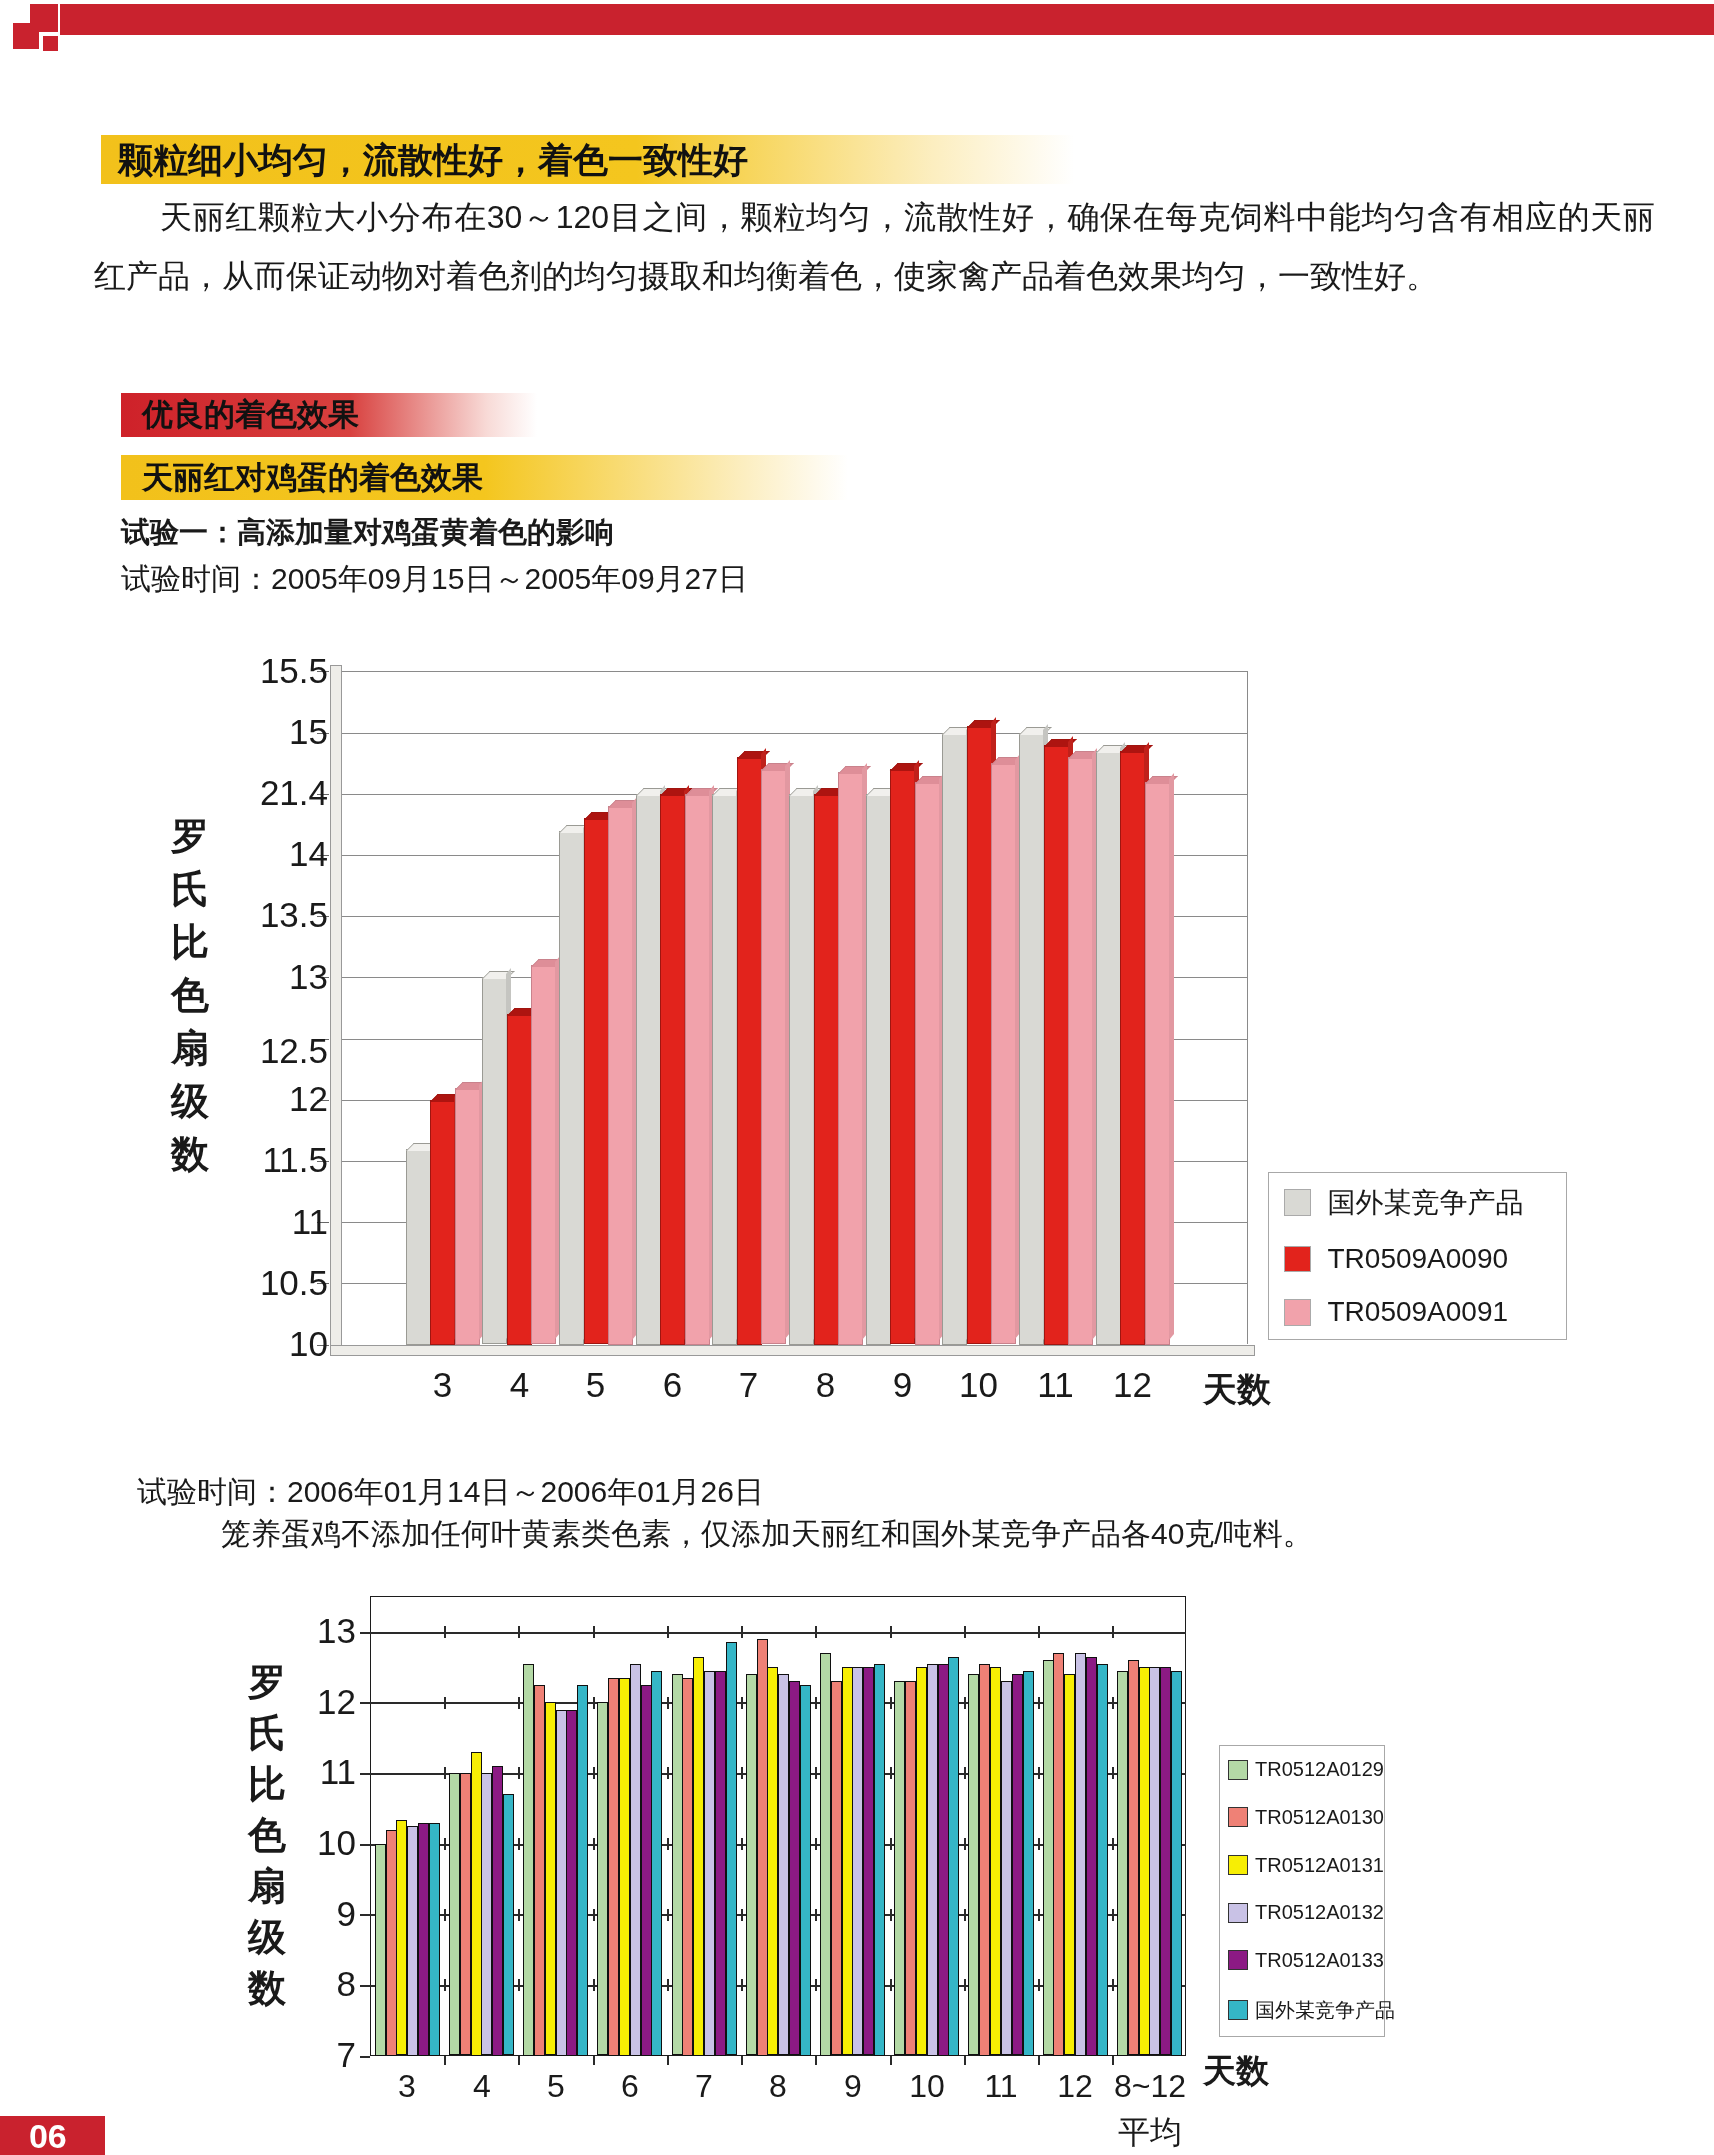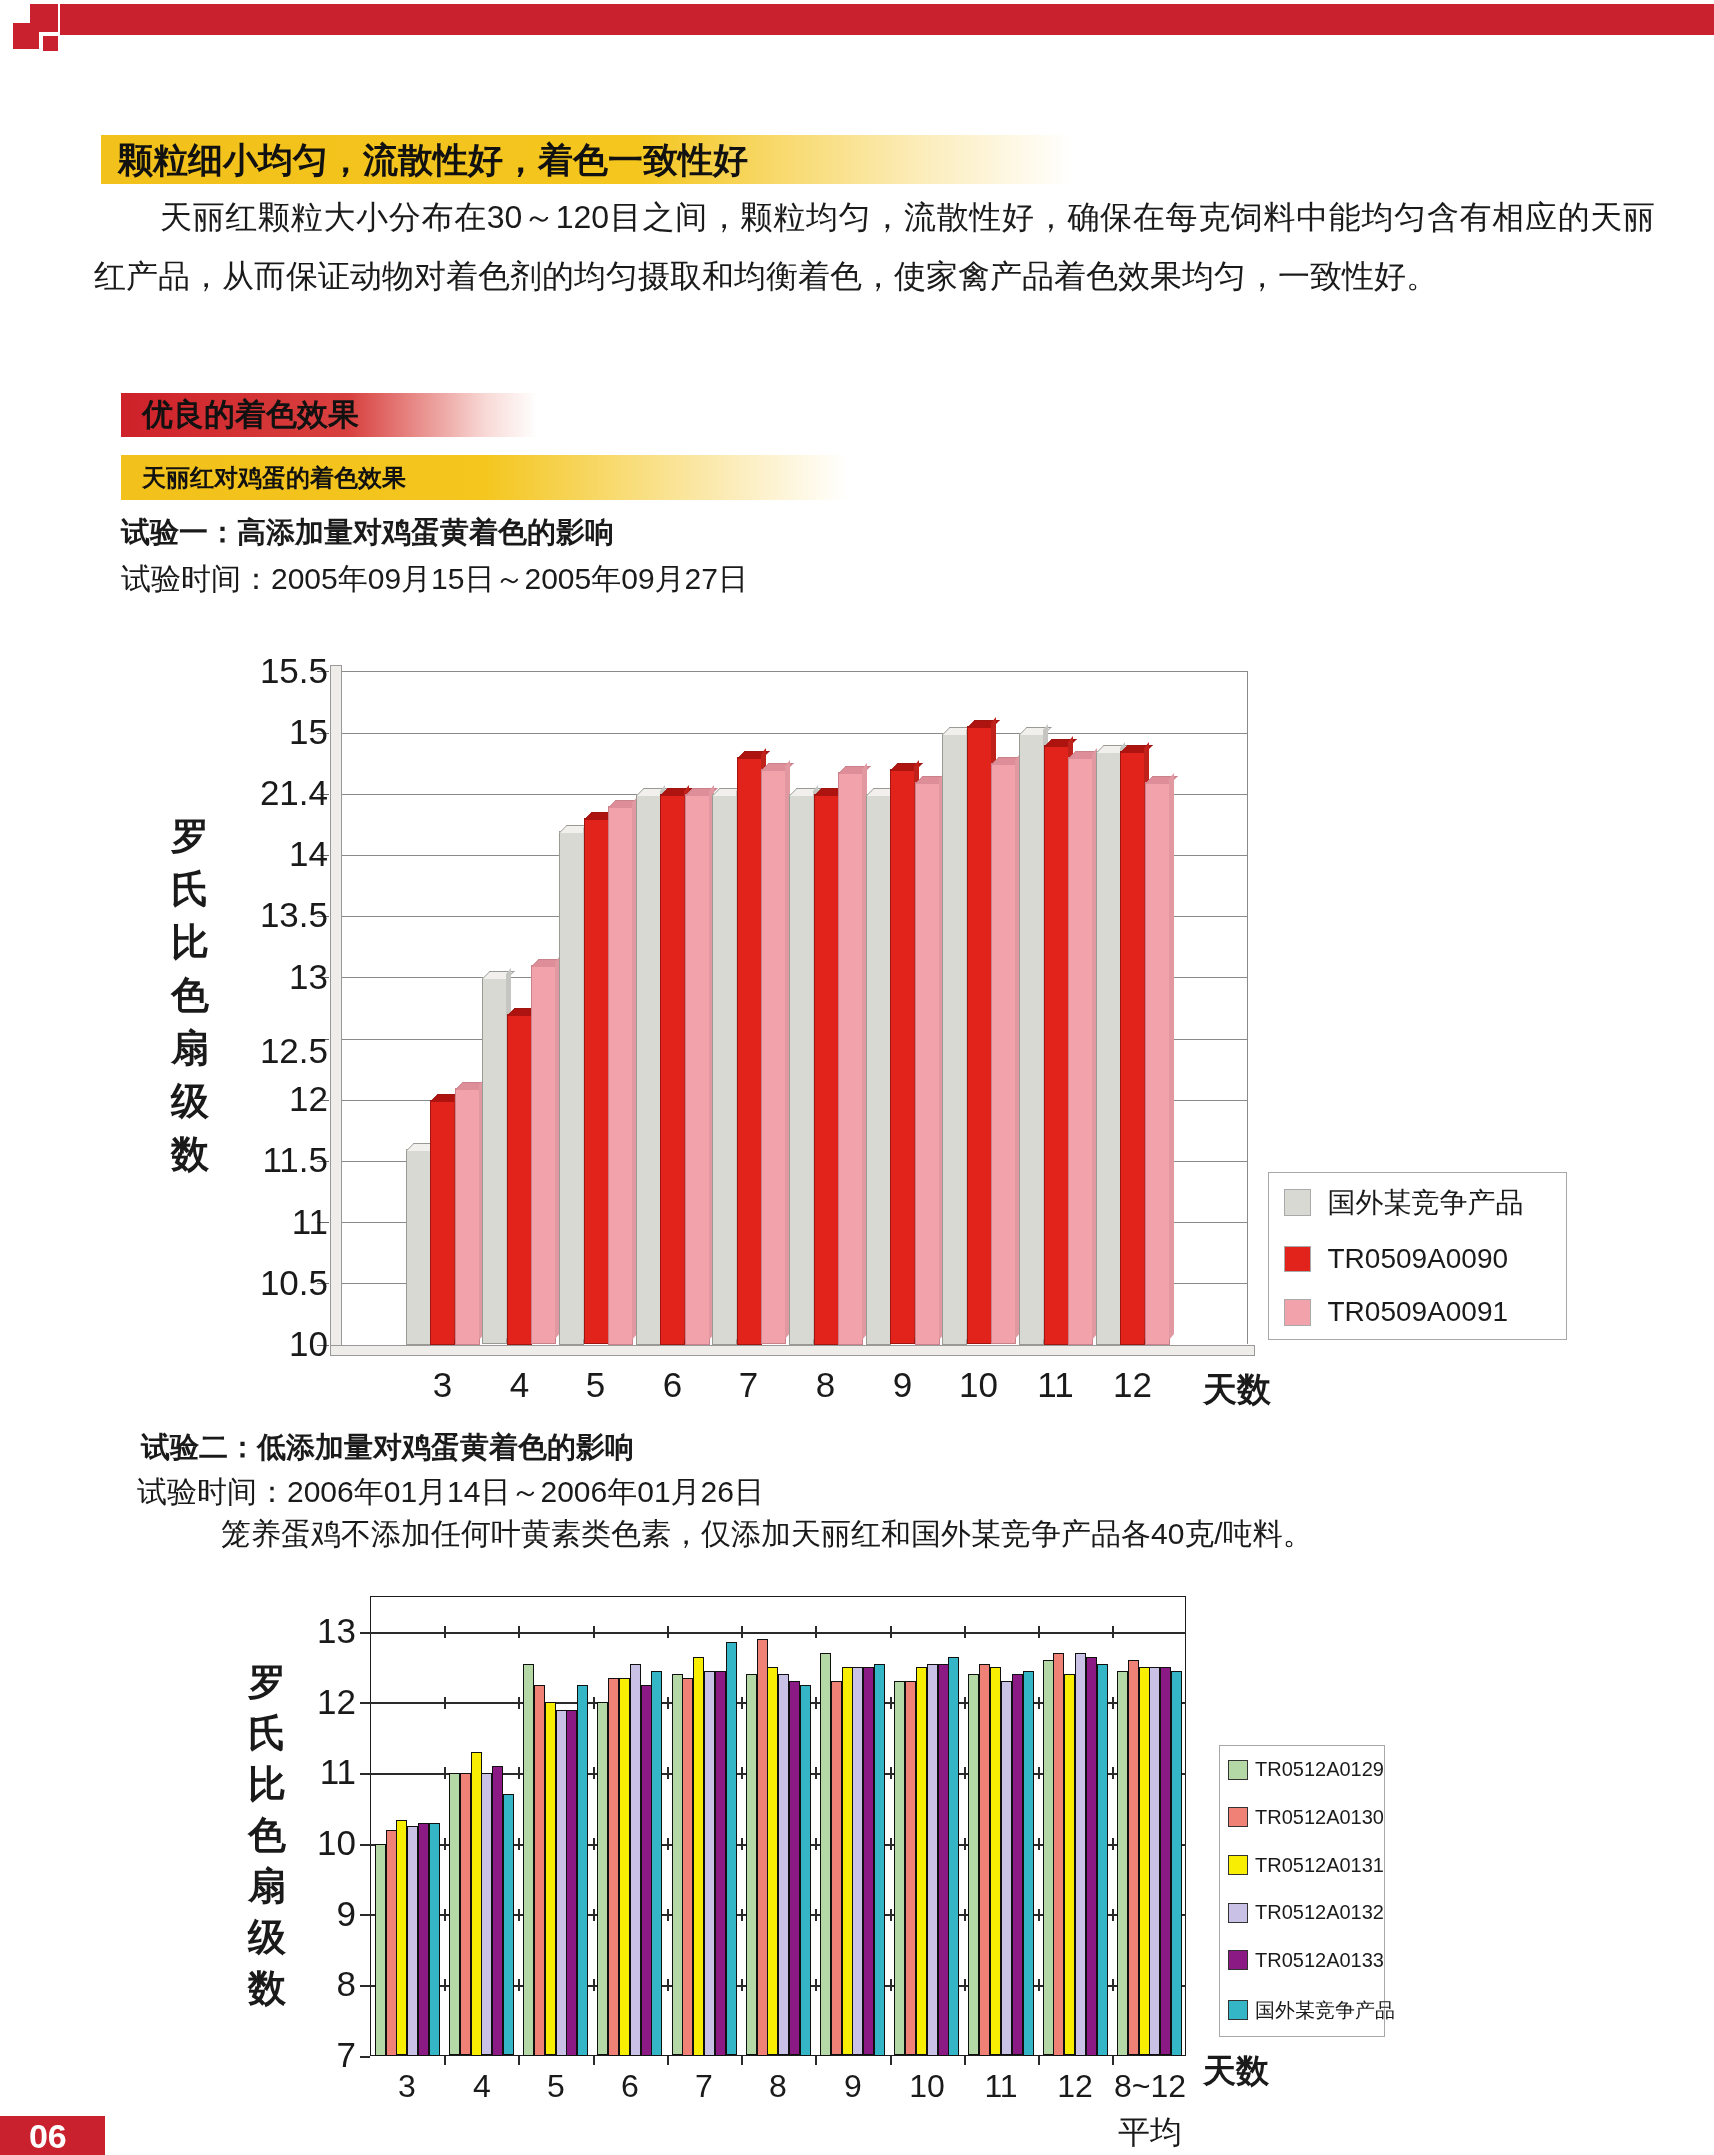--- a/index.html
+++ b/index.html
@@ -6,21 +6,21 @@
   .page{position:relative;width:1715px;height:2155px;background:#ffffff;overflow:hidden;
         font-family:"Liberation Sans","DejaVu Sans",sans-serif;color:#1a1a1a;}
   .abs{position:absolute;}
   .banner-bar{left:60px;top:3.8px;right:0;height:31px;background:#c9222e;}
   .sq{background:#c9222e;}
   .band{font-weight:bold;color:#111;white-space:nowrap;}
   .band-h1{left:101px;top:135px;width:956px;height:49px;line-height:49px;font-size:35px;padding-left:17px;
     background:linear-gradient(90deg,#f2c11b 0%,#f4c61e 55%,rgba(248,216,110,.45) 85%,rgba(255,255,255,0) 100%);}
   .band-red{left:121px;top:393px;width:395px;height:44px;line-height:44px;font-size:31px;padding-left:21px;
     background:linear-gradient(90deg,#ce2129 0%,#d8413f 55%,rgba(235,150,140,.35) 88%,rgba(255,255,255,0) 100%);}
-  .band-h3{left:121px;top:455px;width:706px;height:45px;line-height:45px;font-size:24px;padding-left:21px;
+  .band-h3{left:121px;top:455px;width:706px;height:45px;line-height:45px;font-size:31px;padding-left:21px;
     background:linear-gradient(90deg,#f2c11b 0%,#f4c61e 50%,rgba(248,216,110,.45) 85%,rgba(255,255,255,0) 100%);}
   .para{left:94px;top:188px;width:1561px;font-size:32px;line-height:59px;text-align:justify;text-indent:66px;}
   .exp-title{font-size:29px;font-weight:bold;white-space:nowrap;}
   .exp-line{font-size:30px;white-space:nowrap;}
   .tick-label{font-size:35px;text-align:right;white-space:nowrap;}
   .x-label{font-size:35px;text-align:center;white-space:nowrap;}
   .bar{box-sizing:border-box;}
   .vchar{display:block;text-align:center;font-weight:bold;}
   .legend-box{background:#fff;border:1.9px solid #a8a8a8;display:flex;flex-direction:column;justify-content:space-around;box-sizing:border-box;}
   .legend-row{display:flex;align-items:center;}
@@ -233,21 +233,20 @@
           <div style="width: 24.5px; height: 24.5px; background: rgb(226, 35, 28); border: 0.9px solid rgb(170, 170, 170); margin-right: 17px; flex: 0 0 auto;"></div>
           <div style="font-size: 28px; white-space: nowrap;">TR0509A0090</div>
         </div>
         <div class="legend-row">
           <div style="width: 24.5px; height: 24.5px; background: rgb(241, 162, 171); border: 0.9px solid rgb(170, 170, 170); margin-right: 17px; flex: 0 0 auto;"></div>
           <div style="font-size: 28px; white-space: nowrap;">TR0509A0091</div>
         </div>
       </div>
     </div>
 
-  <div class="abs exp-title" style="left:141px;top:1428px;">试验二：低添加量对鸡蛋黄着色的影响</div>
   <div class="abs exp-line" style="left:137px;top:1472px;">试验时间：2006年01月14日～2006年01月26日</div>
   <div class="abs exp-line" style="left:221px;top:1514px;">笼养蛋鸡不添加任何叶黄素类色素，仅添加天丽红和国外某竞争产品各40克/吨料。</div>
 
   <div id="chart2">
       <div class="abs" style="left: 370px; top: 1596px; width: 816px; height: 460px; border: 1.9px solid rgb(28, 28, 28); box-sizing: border-box;"></div>
       <div class="abs" style="left: 360px; top: 2056px; width: 10.4px; height: 1.9px; background: rgb(42, 42, 42);"></div>
       <div class="tick-label abs" style="left: 252px; top: 2035px; width: 104px;">7</div>
       <div class="abs" style="left: 370px; top: 1985px; width: 816px; height: 1.9px; background: rgb(42, 42, 42);"></div>
       <div class="abs" style="left: 360px; top: 1985px; width: 10.4px; height: 1.9px; background: rgb(42, 42, 42);"></div>
       <div class="tick-label abs" style="left: 252px; top: 1964px; width: 104px;">8</div>

